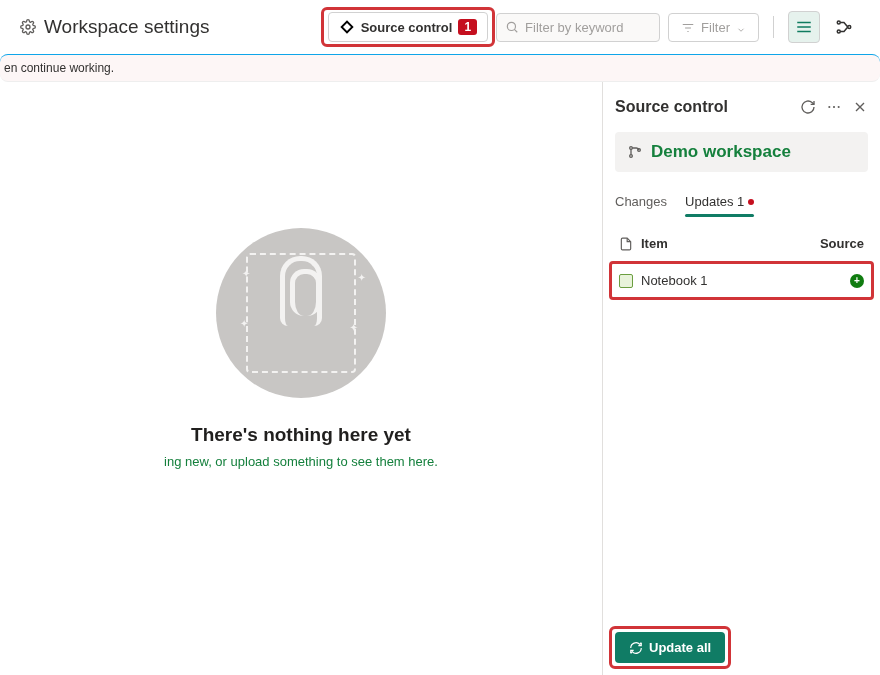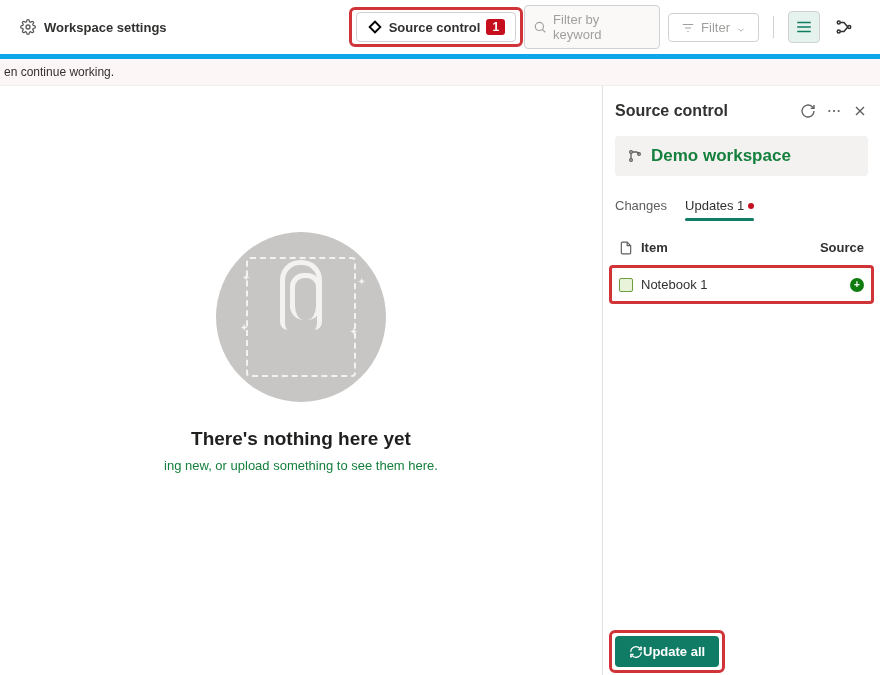--- a/index.html
+++ b/index.html
@@ -1,41 +1,41 @@
 <!DOCTYPE html>
 <html><head>
   <meta charset="utf-8">
   <style>
     * { box-sizing: border-box; margin: 0; padding: 0; font-family: 'Segoe UI', -apple-system, sans-serif; }
     body { width: 880px; height: 675px; overflow: hidden; background: #fff; color: #323130; font-size: 13px; }
     
     .toolbar { display: flex; align-items: center; padding: 8px 20px; height: 54px; gap: 8px; }
     .toolbar-left { display: flex; align-items: center; gap: 8px; margin-right: auto; }
     .settings-icon { width: 16px; height: 16px; color: #605e5c; }
-    .settings-label { color: #323130; font-size: 13px; font-weight: bold; }
+    .settings-label { color: #323130; font-size: 19px; }
     
     .source-control-btn { display: flex; align-items: center; gap: 6px; background: #fff; border: 1px solid #d1d1d1; border-radius: 4px; padding: 6px 10px; cursor: pointer; position: relative; }
     .sc-icon { width: 16px; height: 16px; }
     .sc-label { font-size: 13px; color: #323130; font-weight: 600; }
     .sc-badge { background: #c50f1f; color: #fff; border-radius: 3px; padding: 1px 6px; font-size: 12px; font-weight: 700; }
     .highlight-box-1 { position: absolute; top: -6px; left: -8px; right: -8px; bottom: -6px; border: 3px solid #d13438; border-radius: 6px; pointer-events: none; }
     
-    .filter-input { display: flex; align-items: center; gap: 6px; border: 1px solid #d1d1d1; border-radius: 4px; padding: 6px 8px; background: #faf9f8; color: #a19f9d; width: 136px; }
+    .filter-input { display: flex; align-items: center; gap: 6px; border: 1px solid #d1d1d1; border-radius: 4px; padding: 6px 8px; background: #faf9f8; color: #a19f9d; width: 164px; }
     .filter-input svg { width: 14px; height: 14px; }
     
     .filter-btn { display: flex; align-items: flex-end; gap: 6px; border: 1px solid #d1d1d1; border-radius: 4px; padding: 6px 12px; background: #fff; color: #a19f9d; cursor: pointer; }
     .filter-btn svg { width: 14px; height: 14px; }
     
     .divider-v { width: 1px; height: 22px; background: #d1d1d1; margin: 0 6px; }
     
     .icon-btn { width: 32px; height: 32px; display: flex; align-items: center; justify-content: center; border: 1px solid transparent; border-radius: 4px; cursor: pointer; color: #323130; }
     .icon-btn.active { background: #e6f2ed; border-color: #d1d1d1; color: #0f7b5f; }
     .icon-btn svg { width: 18px; height: 18px; }
     
-    .notice-bar { background: #fdf6f6; color: #323130; padding: 6px 4px; font-size: 12px; border-top: 5px solid #0ea5e9; border-bottom: 1px solid #eee; }
+    .notice-bar { background: #fdf6f6; color: #323130; padding: 6px 4px; font-size: 12px; border-top: 1px solid #0ea5e9; border-bottom: 1px solid #eee; border-radius: 8px; }
     
     .main { display: flex; height: calc(675px - 54px - 28px); }
     .empty-area { flex: 1; display: flex; flex-direction: column; align-items: center; justify-content: center; padding-bottom: 60px; }
     .empty-illustration { width: 170px; height: 170px; border-radius: 50%; background: #c8c6c4; display: flex; align-items: center; justify-content: center; position: relative; }
     .dashed-rect { width: 110px; height: 120px; border: 2px dashed #f3f2f1; border-radius: 4px; }
     .clip-icon { position: absolute; width: 42px; height: 70px; border: 5px solid #f3f2f1; border-radius: 20px 20px 8px 8px; border-bottom: none; top: 28px; }
     .clip-icon::after { content: ''; position: absolute; width: 21px; height: 42px; border: 5px solid #f3f2f1; border-radius: 14px; border-bottom: none; left: 5px; top: 8px; }
     .sparkle { position: absolute; color: #f3f2f1; font-size: 10px; }
     .sparkle.s1 { top: 40px; left: 26px; } .sparkle.s2 { top: 90px; left: 24px; }
     .sparkle.s3 { top: 44px; right: 20px; } .sparkle.s4 { top: 94px; right: 28px; }
@@ -68,21 +68,21 @@
     .list-row { display: flex; align-items: center; padding: 10px 4px; font-size: 13px; cursor: pointer; }
     .row-icon { width: 22px; display:flex; }
     .row-icon .nb { width:14px; height:14px; border:1px solid #6b9e3f; border-radius:2px; background:#e8f3da; position: relative; }
     .row-name { flex: 1; }
     .row-status { width: 52px; display:flex; justify-content:flex-end; }
     .status-dot { width: 14px; height: 14px; border-radius:50%; background:#107c10; color:#fff; display:flex; align-items:center; justify-content:center; font-size:10px; font-weight:700; }
     .highlight-box-2 { position: absolute; top: -2px; left: -6px; right: -6px; bottom: -2px; border: 3px solid #d13438; border-radius: 4px; pointer-events: none; }
     
     .panel-footer { margin-top: auto; }
     .update-btn-wrap { position: relative; display: inline-block; }
-    .update-btn { background:#107c65; color:#fff; border:none; border-radius:4px; padding: 8px 14px; font-size:13px; font-weight:600; display:flex; align-items:center; cursor:pointer; }
+    .update-btn { background:#107c65; color:#fff; border:none; border-radius:4px; padding: 8px 14px; font-size:13px; font-weight:600; display:flex; align-items:center; gap:6px; cursor:pointer; }
     .update-btn svg { width:14px; height:14px; }
     .highlight-box-3 { position:absolute; top:-6px; left:-6px; right:-6px; bottom:-6px; border:3px solid #d13438; border-radius:6px; pointer-events:none; }
   </style>
 </head>
 <body>
 
 <div class="toolbar">
   <div class="toolbar-left">
     <svg class="settings-icon" viewBox="0 0 24 24" fill="none" stroke="currentColor" stroke-width="2">
         <circle cx="12" cy="12" r="3"></circle>

